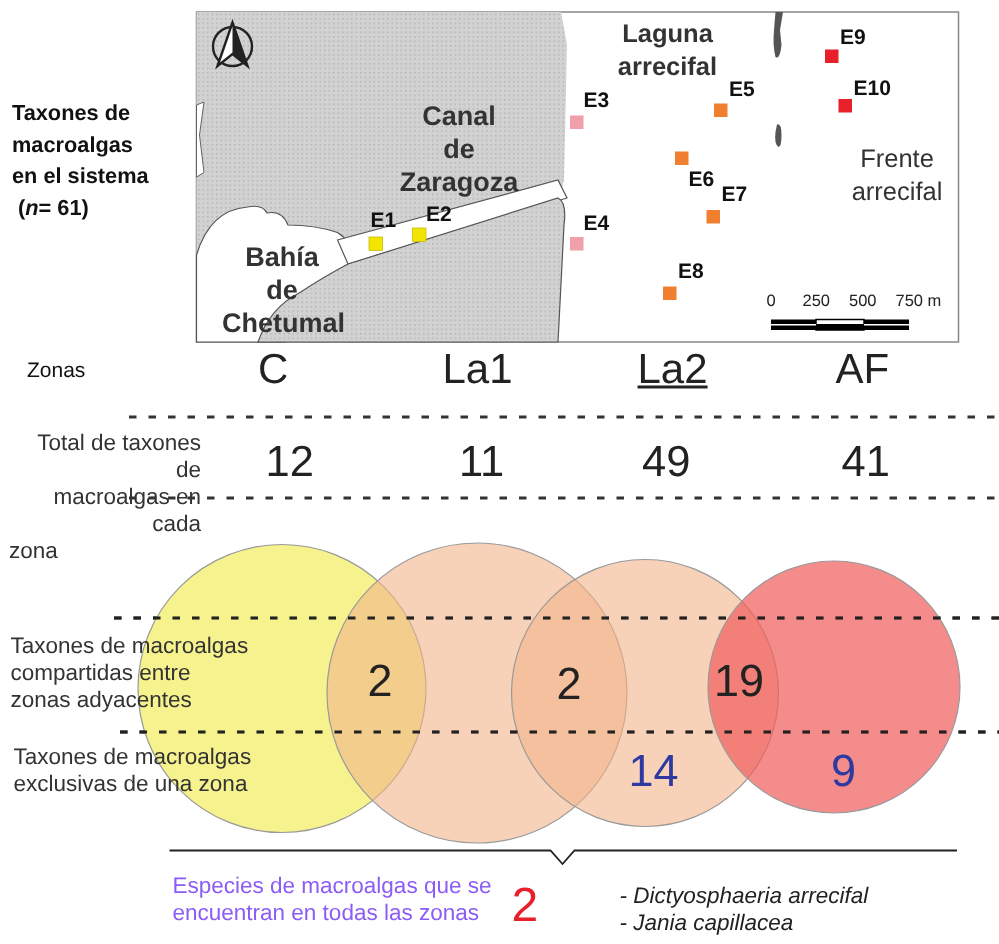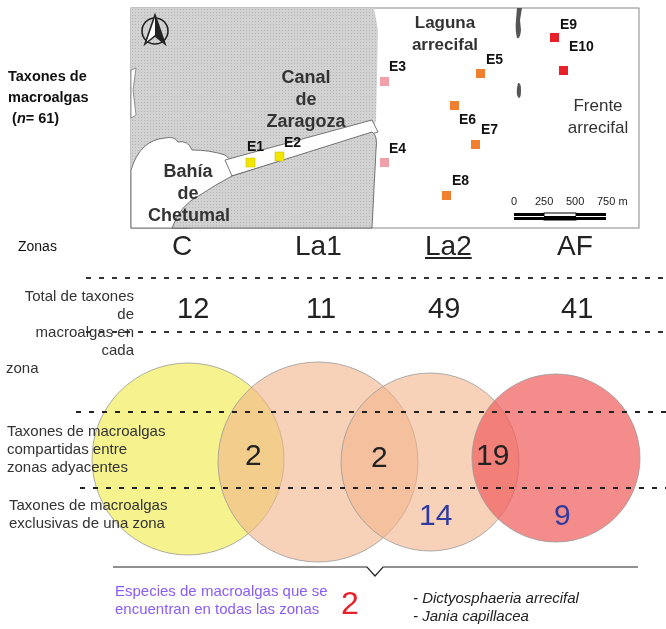--- a/index.html
+++ b/index.html
@@ -19,20 +19,21 @@
   .all-label { left: 115px; top: 582px; font-size: 15px; line-height: 18px; color: #8b5cf6; }
   .all-count { left: 341px; top: 585px; font-size: 32px; color: #e8202a; }
   .species { left: 413px; top: 589px; font-size: 15px; line-height: 18px; color: #222; font-style: italic; }
 </style>
 </head>
 <body>
 
 <div class="abs side-title">
   <div>Taxones de</div>
   <div>macroalgas</div>
+  <div>en el sistema</div>
   <div>&nbsp;<span>(</span><i>n</i><span>= 61)</span></div>
 </div>
 
 <svg width="666" height="629">
   <defs>
     <pattern id="dots" width="3" height="3" patternUnits="userSpaceOnUse">
       <rect width="3" height="3" fill="#d2d2d2"></rect>
       <rect width="1" height="1" fill="#b4b4b4"></rect>
     </pattern>
   </defs>
@@ -121,21 +122,21 @@
 
 <div class="abs" style="left:247px;top:138px;font-weight:900;font-size:14px;color:#111;">E1</div>
 <div class="abs" style="left:284px;top:134px;font-weight:900;font-size:14px;color:#111;text-align:right;">E2</div>
 <div class="abs" style="left:389px;top:58px;font-weight:900;font-size:14px;color:#111;">E3</div>
 <div class="abs" style="left:389px;top:140px;font-weight:900;font-size:14px;color:#111;">E4</div>
 <div class="abs" style="left:486px;top:51px;font-weight:900;font-size:14px;color:#111;">E5</div>
 <div class="abs" style="left:459px;top:83px;font-weight:900;font-size:14px;color:#111;margin-top:28px;">E6</div>
 <div class="abs" style="left:481px;top:121px;font-weight:900;font-size:14px;color:#111;">E7</div>
 <div class="abs" style="left:452px;top:172px;font-weight:900;font-size:14px;color:#111;">E8</div>
 <div class="abs" style="left:560px;top:16px;font-weight:900;font-size:14px;color:#111;">E9</div>
-<div class="abs" style="left:569px;top:38px;font-weight:900;font-size:14px;color:#111;">E10</div>
+<div class="abs" style="left:569px;top:50px;font-weight:900;font-size:14px;color:#111;">E10</div>
 
 <div class="abs" style="left:511px;top:195px;font-size:11px;color:#222;">0</div>
 <div class="abs" style="left:535px;top:195px;font-size:11px;color:#222;">250</div>
 <div class="abs" style="left:566px;top:195px;font-size:11px;color:#222;">500</div>
 <div class="abs" style="left:597px;top:195px;font-size:11px;color:#222;">750 m</div>
 
 <div class="abs zones-label">Zonas</div>
 <div class="abs zone-name" style="left:172px;">C</div>
 <div class="abs zone-name" style="left:295px;">La1</div>
 <div class="abs zone-name" style="left:425px;text-decoration:underline;">La2</div>

